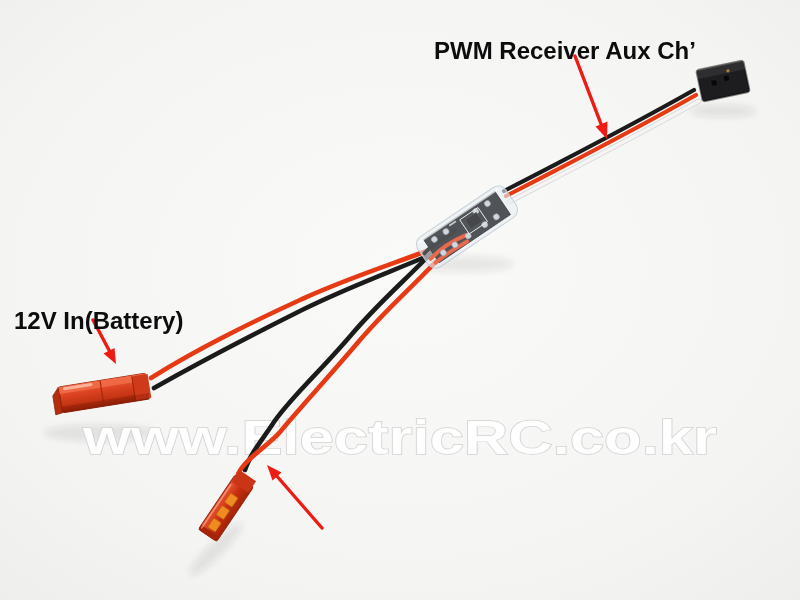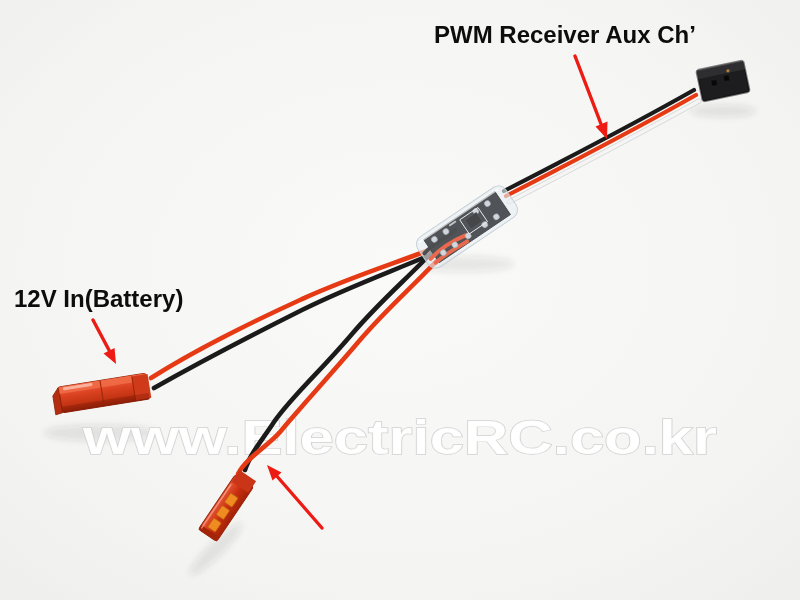--- a/index.html
+++ b/index.html
@@ -20,20 +20,21 @@
     position:relative;width:800px;height:600px;overflow:hidden;
     background:var(--background);
     font-family:"Liberation Sans",sans-serif;
   }
   .stage svg{position:absolute;left:0;top:0;}
   .ann{
     position:absolute;white-space:nowrap;
     font:bold 24px "Liberation Sans",sans-serif;
     color:var(--annotation-text);
     letter-spacing:0px;
+    margin-top:16px;
   }
   .wire{fill:none;stroke-linecap:round;}
   .w-red{stroke:var(--wire-red);}
   .w-black{stroke:var(--wire-black);}
   .w-white{stroke:var(--wire-white);}
   .w-white-edge{stroke:#d7d7d7;}
   .arrow-line{stroke:var(--arrow-red);stroke-width:3.4;stroke-linecap:round;}
   .arrow-head{fill:var(--arrow-red);}
   .watermark{
     fill:var(--watermark-fill);fill-opacity:.95;
@@ -164,14 +165,14 @@
       <line class="arrow-line" x1="93" y1="320" x2="110" y2="352"></line>
       <polygon class="arrow-head" points="116,364 103.5,353.5 114.5,348"></polygon>
     </g>
     <g class="arrow">
       <line class="arrow-line" x1="322" y1="528" x2="275" y2="474"></line>
       <polygon class="arrow-head" points="267,465 281.5,472.5 272.5,480.5"></polygon>
     </g>
   </svg>
 
   <div class="ann" style="left:434px;top:21px;">PWM Receiver Aux Ch’</div>
-  <div class="ann" style="left:14px;top:285px;">12V In(Battery)</div>
+  <div class="ann" style="left:14px;top:291px;">12V In(Battery)</div>
 </div>
 
 </body></html>

